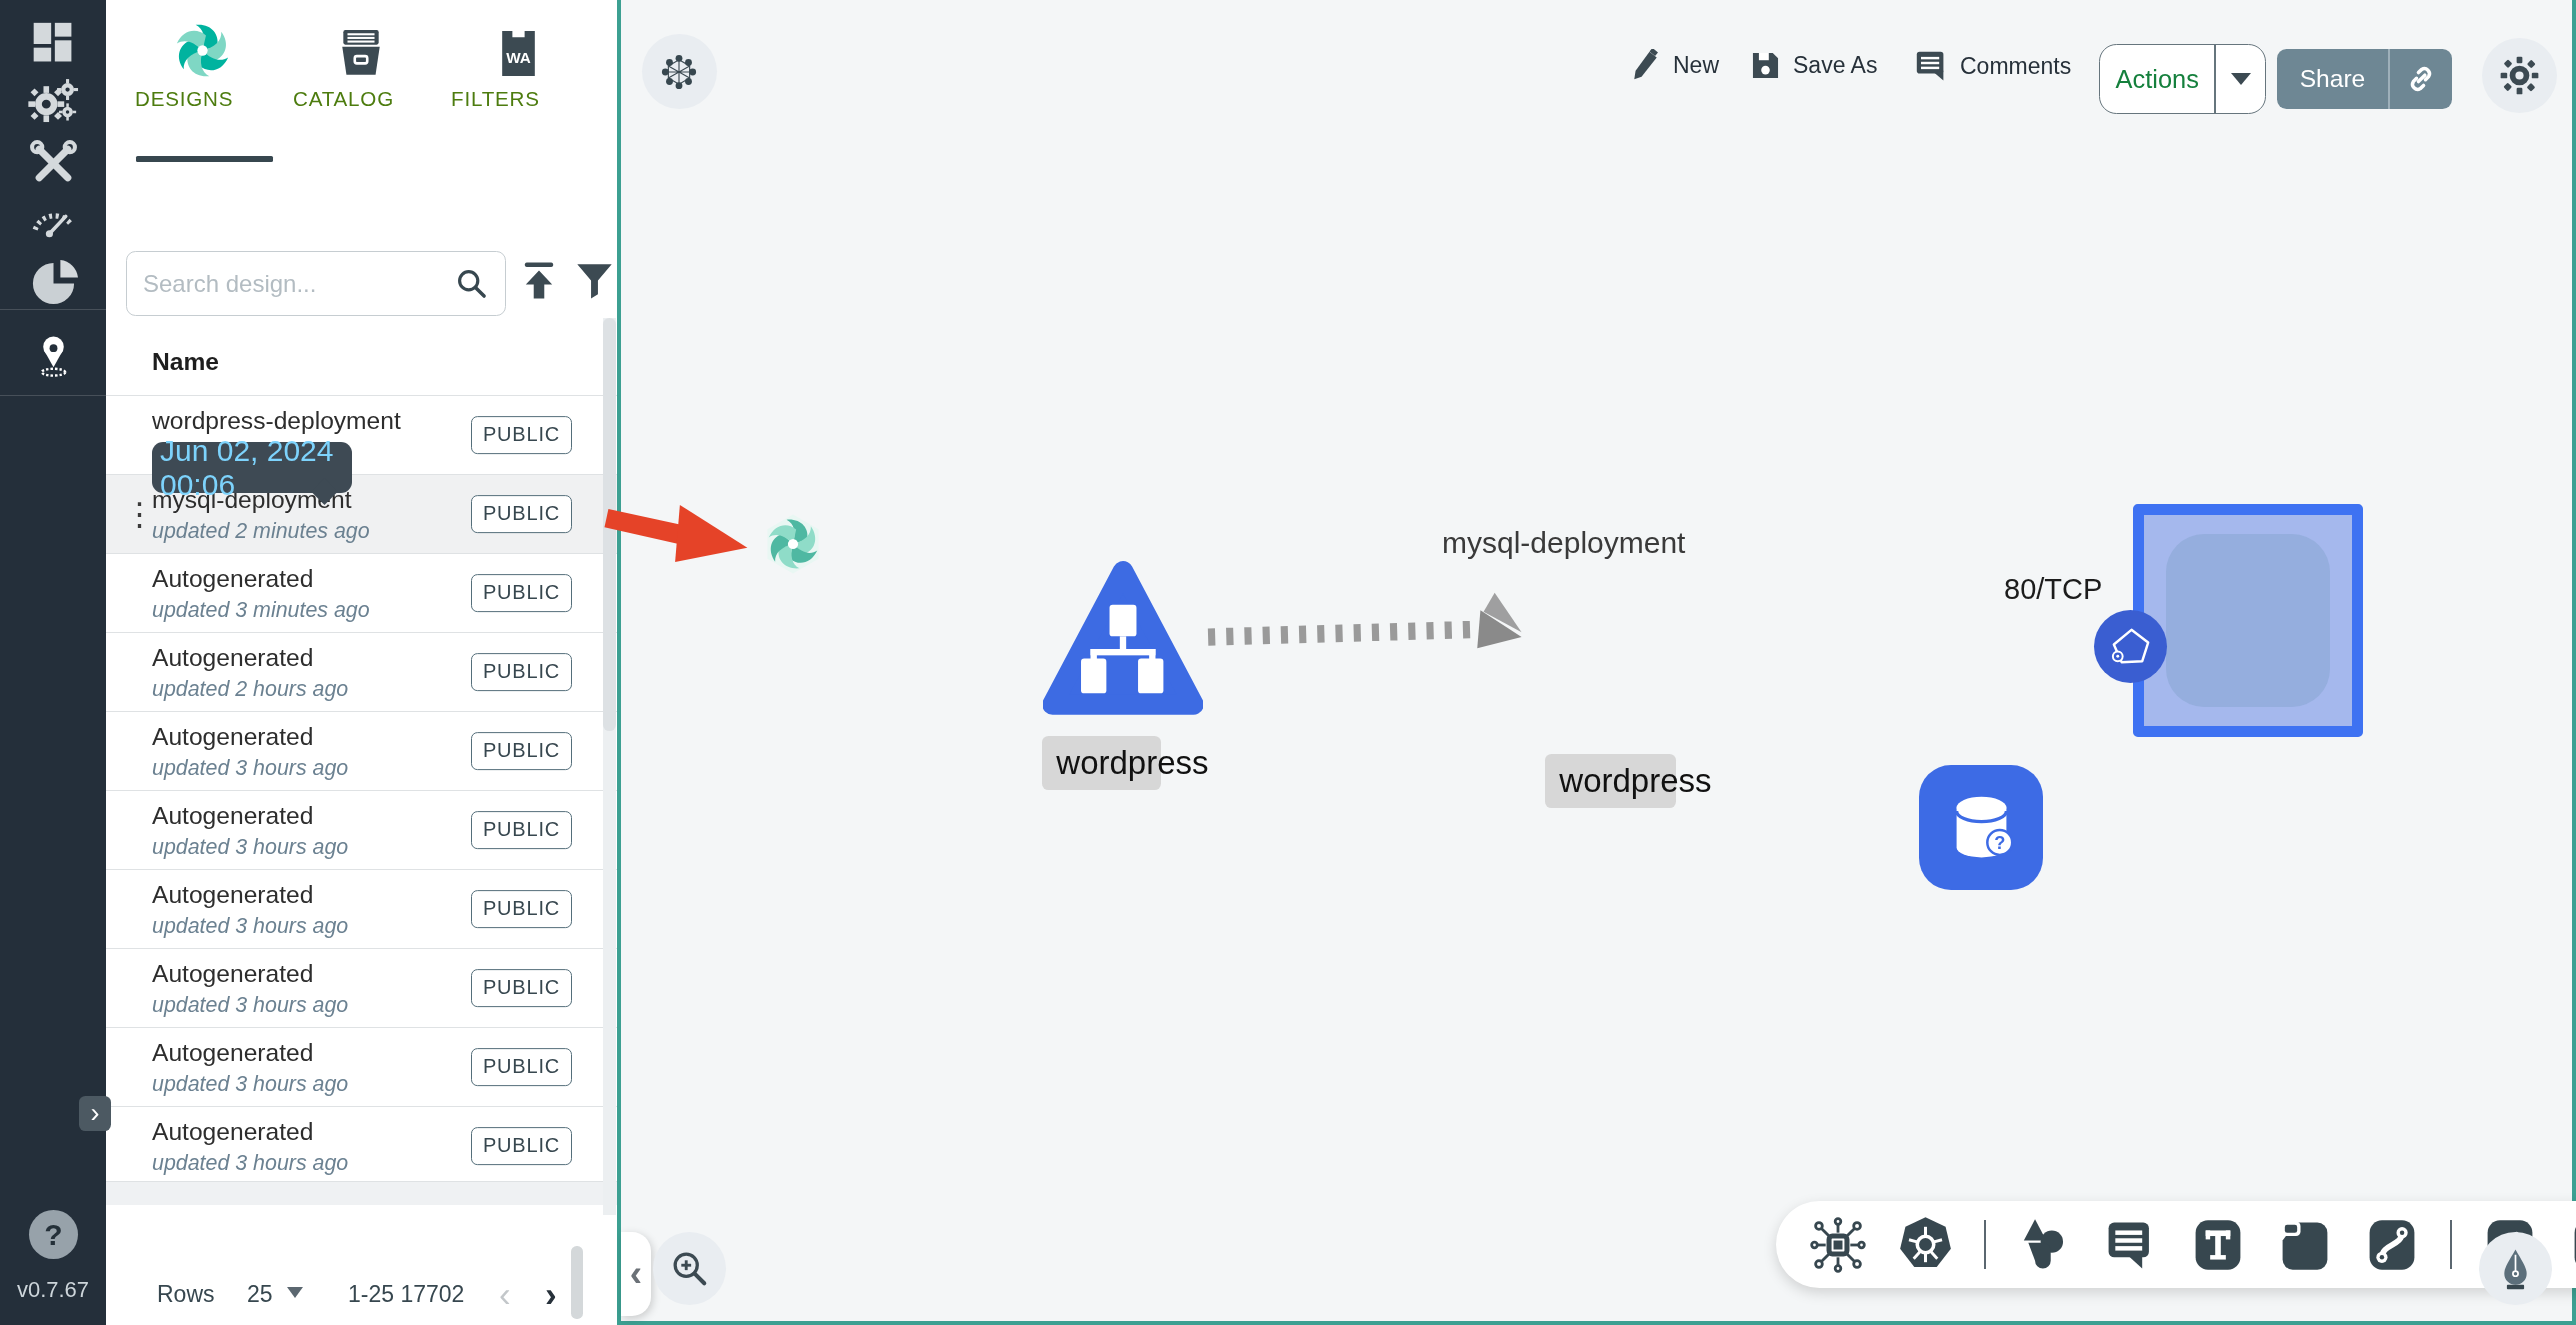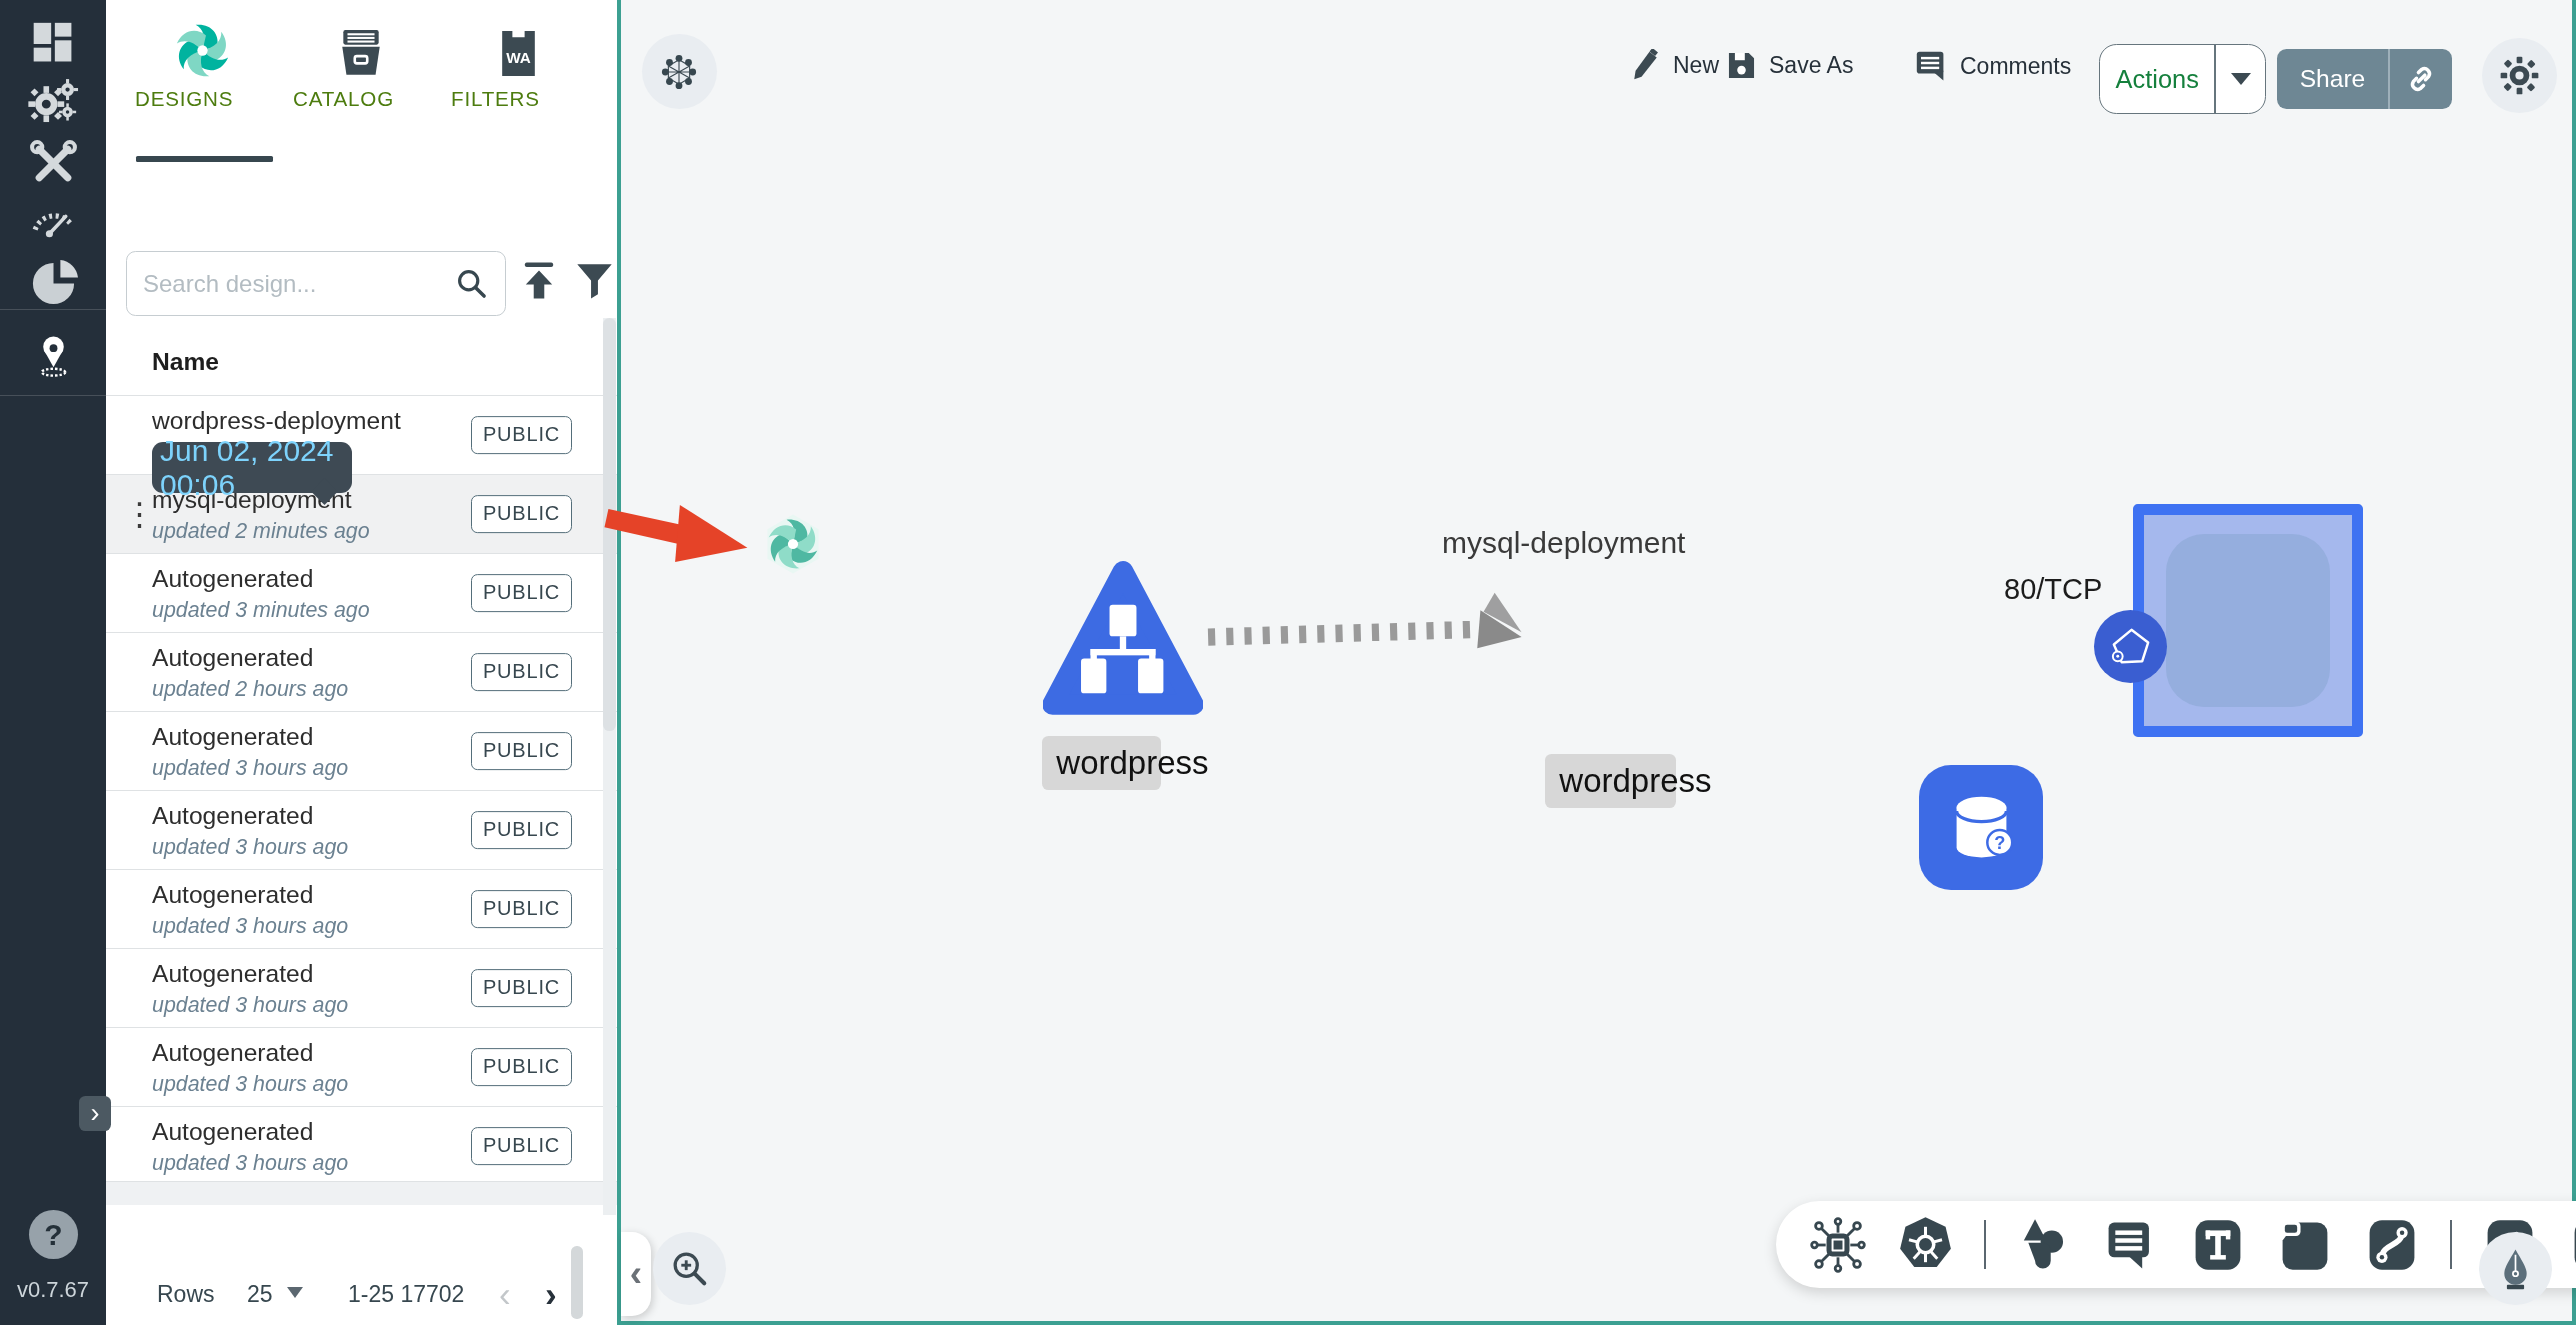--- a/index.html
+++ b/index.html
@@ -395,21 +395,21 @@
   </div>
 
   <div class="topbar">
     <div class="tb-item" style="left:1008px">
       <svg width="33" height="33" viewBox="0 0 100 100" fill="#3c4a52">
         <polygon points="62,8 84,26 38,84 16,92 20,66"></polygon>
           <rect x="64" y="2" width="22" height="14" transform="rotate(40 75 9)"></rect>
         </svg>
       <span>New</span>
     </div>
-    <div class="tb-item" style="left:1104px">
+    <div class="tb-item" style="left:1128px">
       <svg width="33" height="33" viewBox="0 0 100 100">
         <path d="M12 12 H72 L88 28 V88 H12 Z" fill="#3c4a52"></path>
         <rect x="30" y="12" width="30" height="22" fill="#fff"></rect>
         <circle cx="50" cy="64" r="13" fill="#fff"></circle>
         </svg>
       <span>Save As</span>
     </div>
     <div class="tb-item" style="left:1293px">
       <svg width="35" height="35" viewBox="0 0 100 100">
         <rect x="8" y="8" width="76" height="62" rx="8" fill="#3c4a52"></rect>

